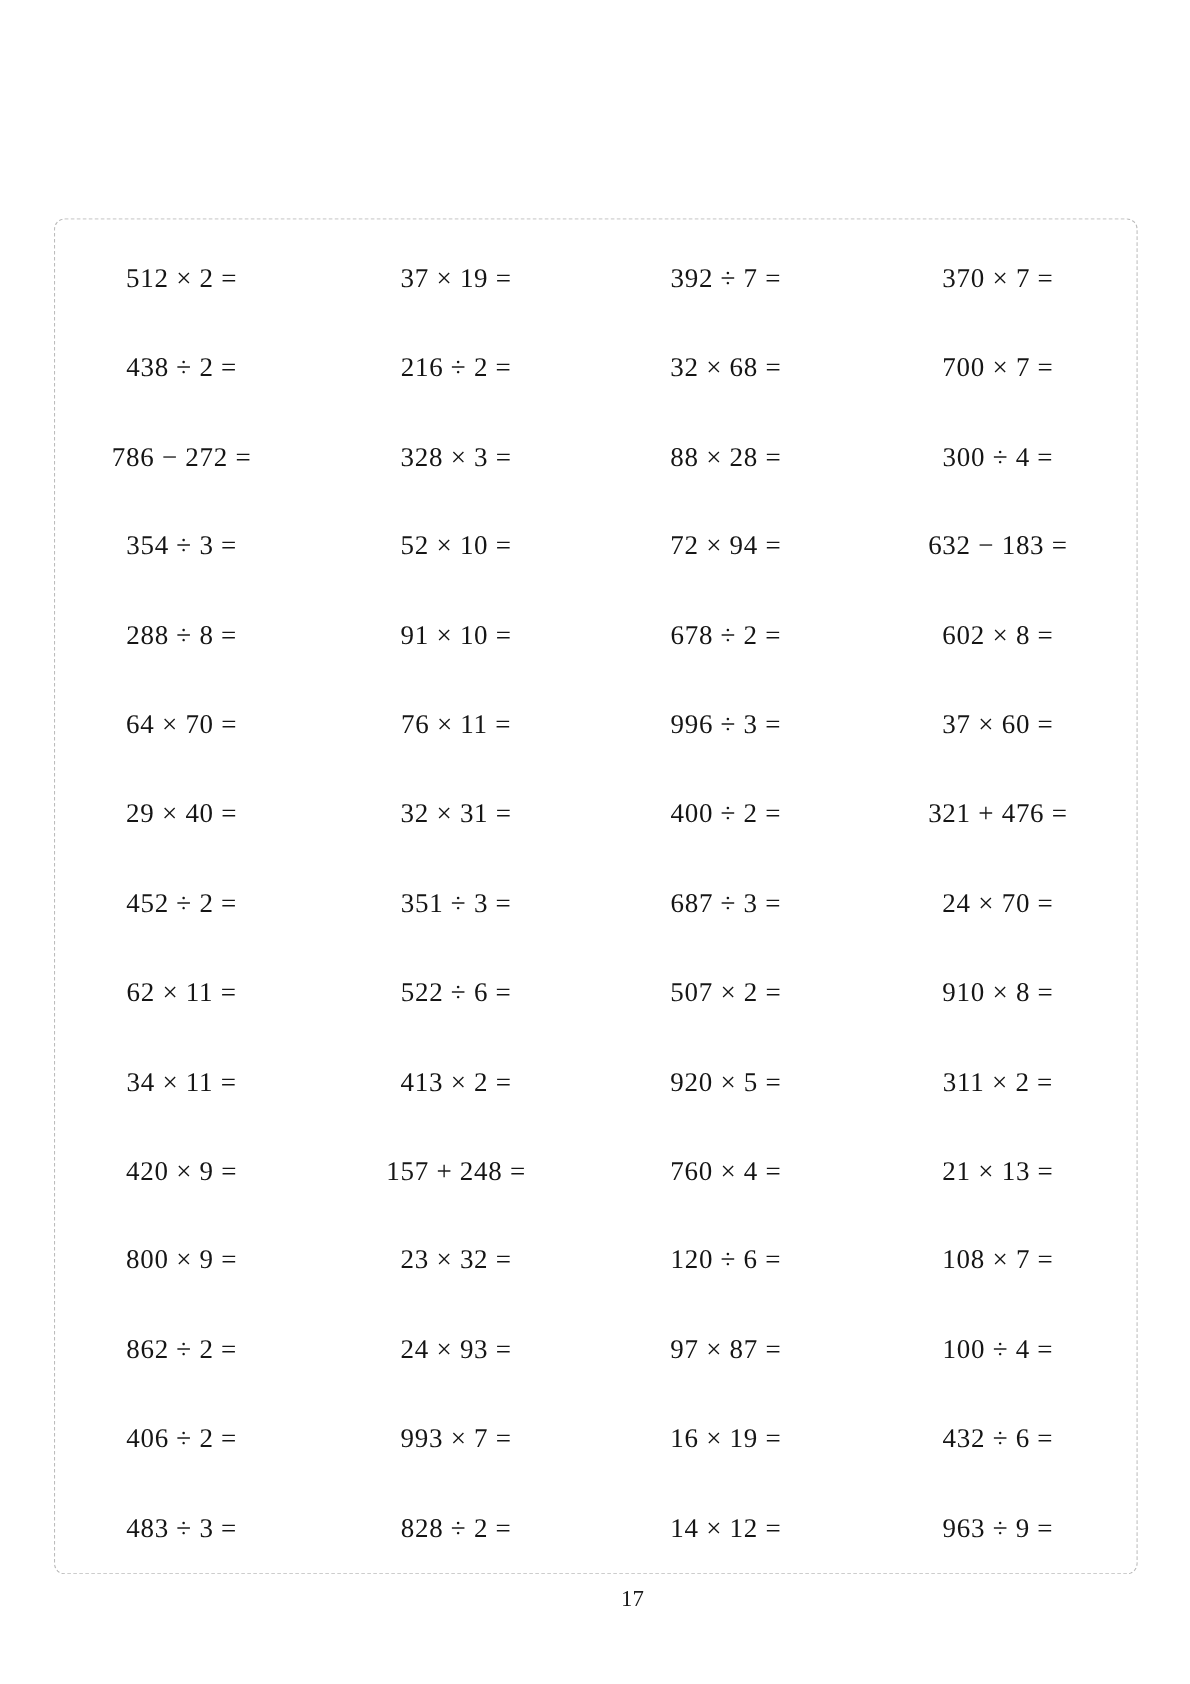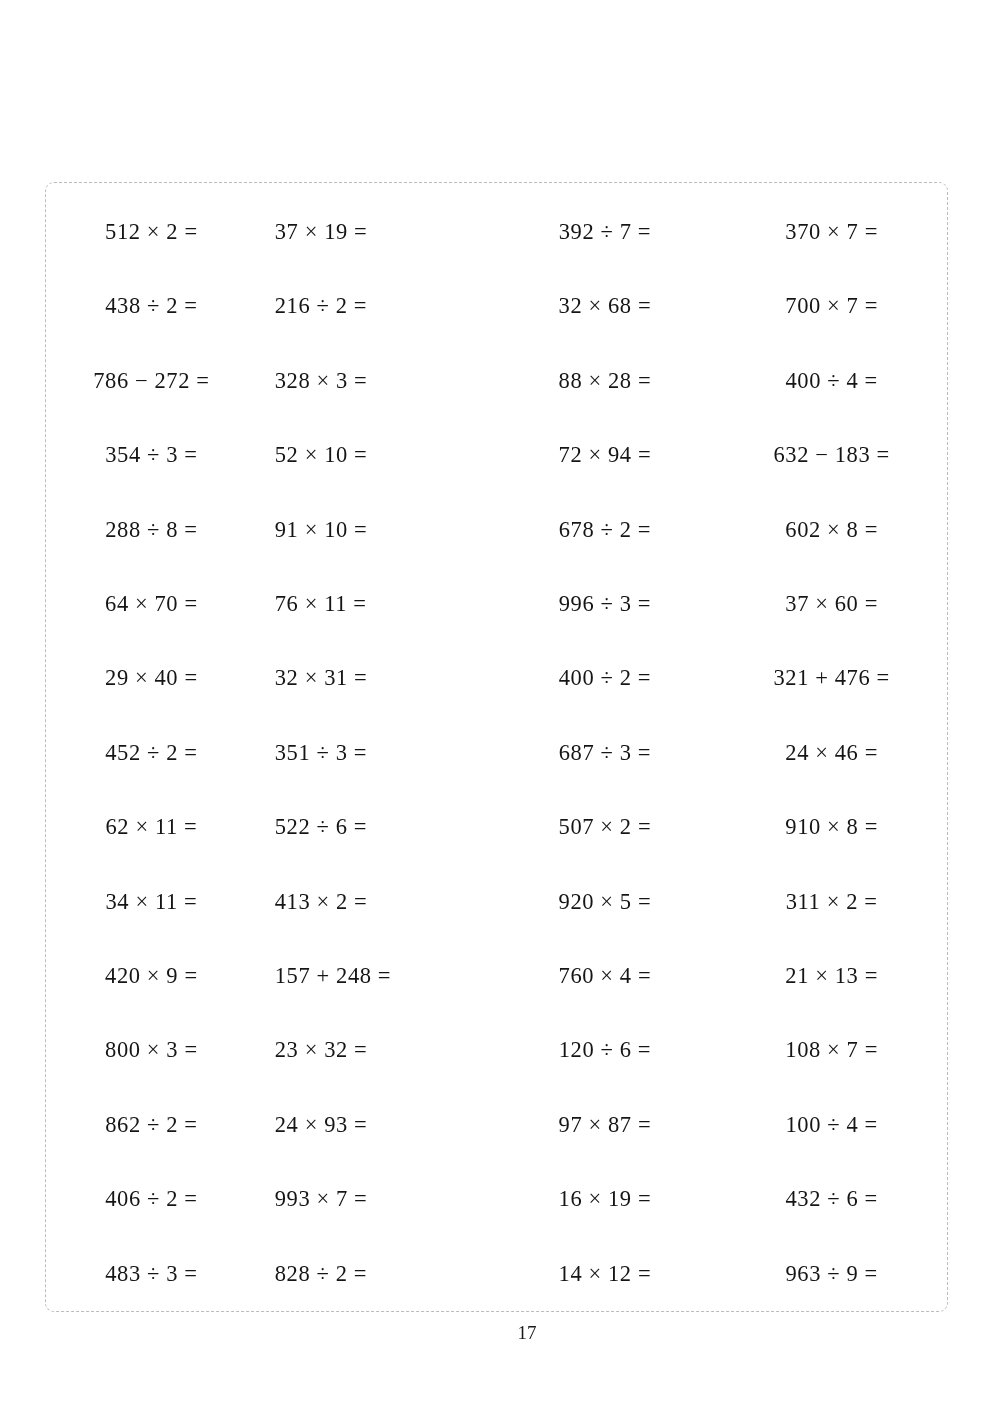--- a/index.html
+++ b/index.html
@@ -64,21 +64,21 @@
   .problem-text {
     font-size: 22.5px;
     letter-spacing: 0.6px;
     line-height: 1;
     color: #151515;
     font-family: "Liberation Serif", "DejaVu Serif", serif;
   }
 
   
   .problem-row .problem-cell:nth-child(1) { justify-content: center; padding-right: 18px; }
-  .problem-row .problem-cell:nth-child(2) { justify-content: flex-start; padding-right: 14px; }
+  .problem-row .problem-cell:nth-child(2) { justify-content: center; padding-right: 14px; }
   .problem-row .problem-cell:nth-child(3) { justify-content: center; padding-right: 16px; align-items: flex-end; }
   .problem-row .problem-cell:nth-child(4) { justify-content: center; padding-right: 10px; text-align: right; }
 
   #page-number {
     position: absolute;
     left: 0;
     top: 1322px;
     width: 992px;
     text-align: center;
     font-size: 19px;
@@ -127,21 +127,21 @@
         <div class="problem-cell">
           <span class="problem-text">786 − 272 =</span>
         </div>
         <div class="problem-cell">
           <span class="problem-text">328 × 3 =</span>
         </div>
         <div class="problem-cell">
           <span class="problem-text">88 × 28 =</span>
         </div>
         <div class="problem-cell">
-          <span class="problem-text">400 ÷ 4 =</span>
+          <span class="problem-text">300 ÷ 4 =</span>
         </div>
       </div>
       <div class="problem-row">
         <div class="problem-cell">
           <span class="problem-text">354 ÷ 3 =</span>
         </div>
         <div class="problem-cell">
           <span class="problem-text">52 × 10 =</span>
         </div>
         <div class="problem-cell">
@@ -197,21 +197,21 @@
         <div class="problem-cell">
           <span class="problem-text">452 ÷ 2 =</span>
         </div>
         <div class="problem-cell">
           <span class="problem-text">351 ÷ 3 =</span>
         </div>
         <div class="problem-cell">
           <span class="problem-text">687 ÷ 3 =</span>
         </div>
         <div class="problem-cell">
-          <span class="problem-text">24 × 46 =</span>
+          <span class="problem-text">24 × 70 =</span>
         </div>
       </div>
       <div class="problem-row">
         <div class="problem-cell">
           <span class="problem-text">62 × 11 =</span>
         </div>
         <div class="problem-cell">
           <span class="problem-text">522 ÷ 6 =</span>
         </div>
         <div class="problem-cell">
@@ -244,21 +244,21 @@
         </div>
         <div class="problem-cell">
           <span class="problem-text">760 × 4 =</span>
         </div>
         <div class="problem-cell">
           <span class="problem-text">21 × 13 =</span>
         </div>
       </div>
       <div class="problem-row">
         <div class="problem-cell">
-          <span class="problem-text">800 × 3 =</span>
+          <span class="problem-text">800 × 9 =</span>
         </div>
         <div class="problem-cell">
           <span class="problem-text">23 × 32 =</span>
         </div>
         <div class="problem-cell">
           <span class="problem-text">120 ÷ 6 =</span>
         </div>
         <div class="problem-cell">
           <span class="problem-text">108 × 7 =</span>
         </div>

